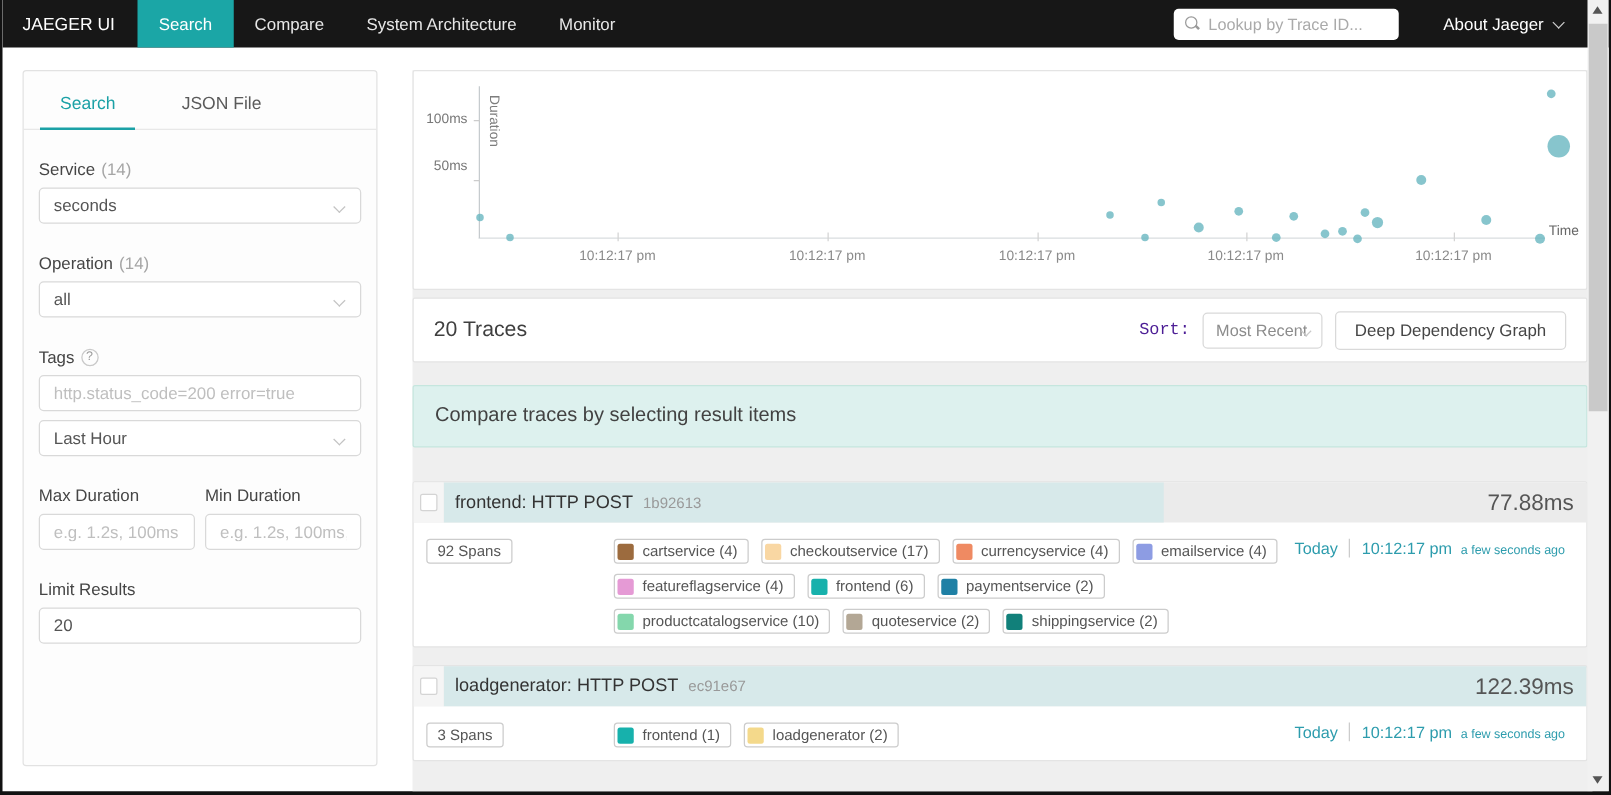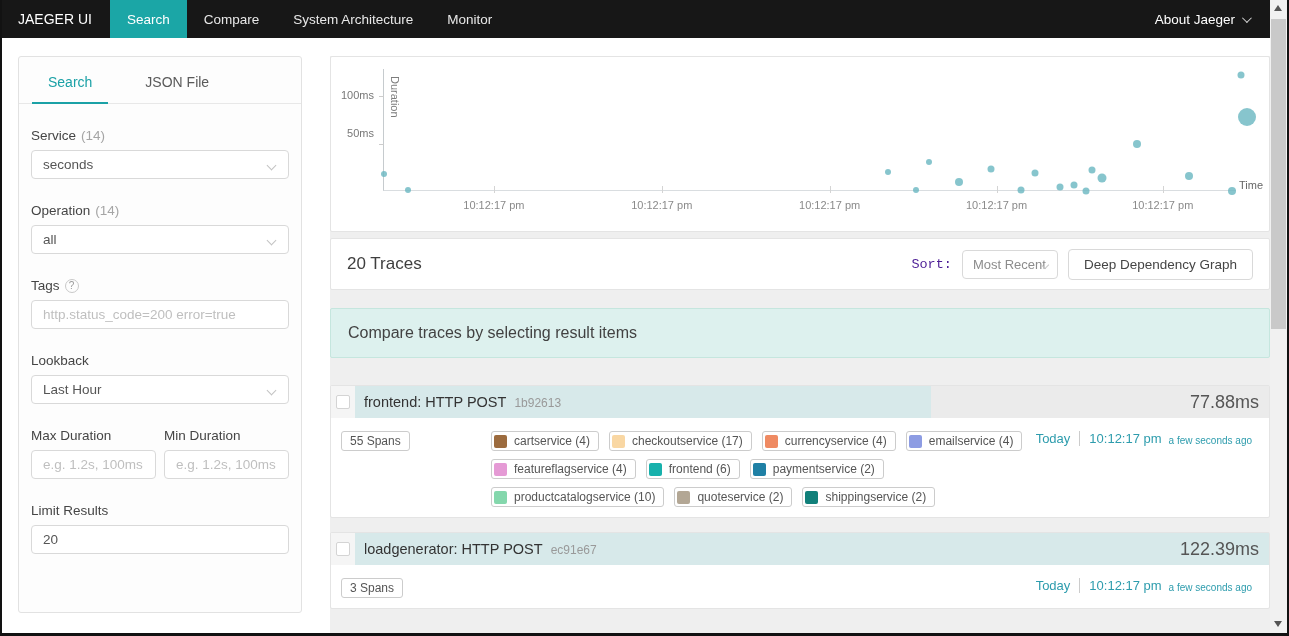--- a/index.html
+++ b/index.html
@@ -97,20 +97,24 @@
 </head>
 <body>
 
 <div class="navbar">
   <div class="brand">JAEGER UI</div>
   <div class="nav-item active">Search</div>
   <div class="nav-item">Compare</div>
   <div class="nav-item">System Architecture</div>
   <div class="nav-item">Monitor</div>
   <div class="nav-right">
+    <div class="lookup-wrap">
+      <span class="mag-icon"></span>
+      <input class="trace-lookup" placeholder="Lookup by Trace ID..." style="">
+    </div>
     <div class="about">
       <span>About Jaeger</span>
       <span class="caret"></span>
     </div>
   </div>
 </div>
 
 <div class="sidebar">
   <div class="tabs">
     <div class="tab active">Search</div>
@@ -134,21 +138,20 @@
       <span>all</span>
       <span class="sel-caret"></span>
     </div>
 
     <div class="f-label">
       <span>Tags</span>
       <span class="help-icon">?</span>
     </div>
     <input class="t-input" placeholder="http.status_code=200 error=true" style="">
 
-    <div class="f-label">Lookback</div>
     <div class="select">
       <span>Last Hour</span>
       <span class="sel-caret"></span>
     </div>
 
     <div class="two-col">
       <div>
         <div class="f-label">Max Duration</div>
         <input class="t-input" placeholder="e.g. 1.2s, 100ms, 500u" style="">
       </div>
@@ -224,21 +227,21 @@
       <div class="card trace-card">
         <div class="trace-header">
           <div class="dur-bar" style="width: calc(63% - 15.12px);"></div>
           <div class="cb-zone">
             <div class="checkbox"></div>
           </div>
           <div class="trace-title"><span>frontend: HTTP POST</span><span class="tid">1b92613</span></div>
           <div class="trace-dur">77.88ms</div>
         </div>
         <div class="trace-body">
-          <div class="spans-col"><span class="pill">55 Spans</span></div>
+          <div class="spans-col"><span class="pill">92 Spans</span></div>
           <div class="tags-col">
             <span class="pill svc-pill">
               <span class="swatch" style="background: rgb(156, 107, 62);"></span>
               <span>cartservice (4)</span>
             </span>
             <span class="pill svc-pill">
               <span class="swatch" style="background: rgb(249, 215, 163);"></span>
               <span>checkoutservice (17)</span>
             </span>
             <span class="pill svc-pill">
@@ -287,20 +290,30 @@
         <div class="trace-header">
           <div class="dur-bar" style="width: calc(100% - 24px);"></div>
           <div class="cb-zone">
             <div class="checkbox"></div>
           </div>
           <div class="trace-title"><span>loadgenerator: HTTP POST</span><span class="tid">ec91e67</span></div>
           <div class="trace-dur">122.39ms</div>
         </div>
         <div class="trace-body">
           <div class="spans-col"><span class="pill">3 Spans</span></div>
+          <div class="tags-col">
+            <span class="pill svc-pill">
+              <span class="swatch" style="background: rgb(23, 177, 172);"></span>
+              <span>frontend (1)</span>
+            </span>
+            <span class="pill svc-pill">
+              <span class="swatch" style="background: rgb(244, 217, 139);"></span>
+              <span>loadgenerator (2)</span>
+            </span>
+          </div>
           <div class="when-col">
             <div class="when-line">
               <span class="when-date">Today</span>
               <span class="when-time">10:12:17 pm</span>
             </div>
             <div class="when-ago">a few seconds ago</div>
           </div>
         </div>
       </div>
     </div>

